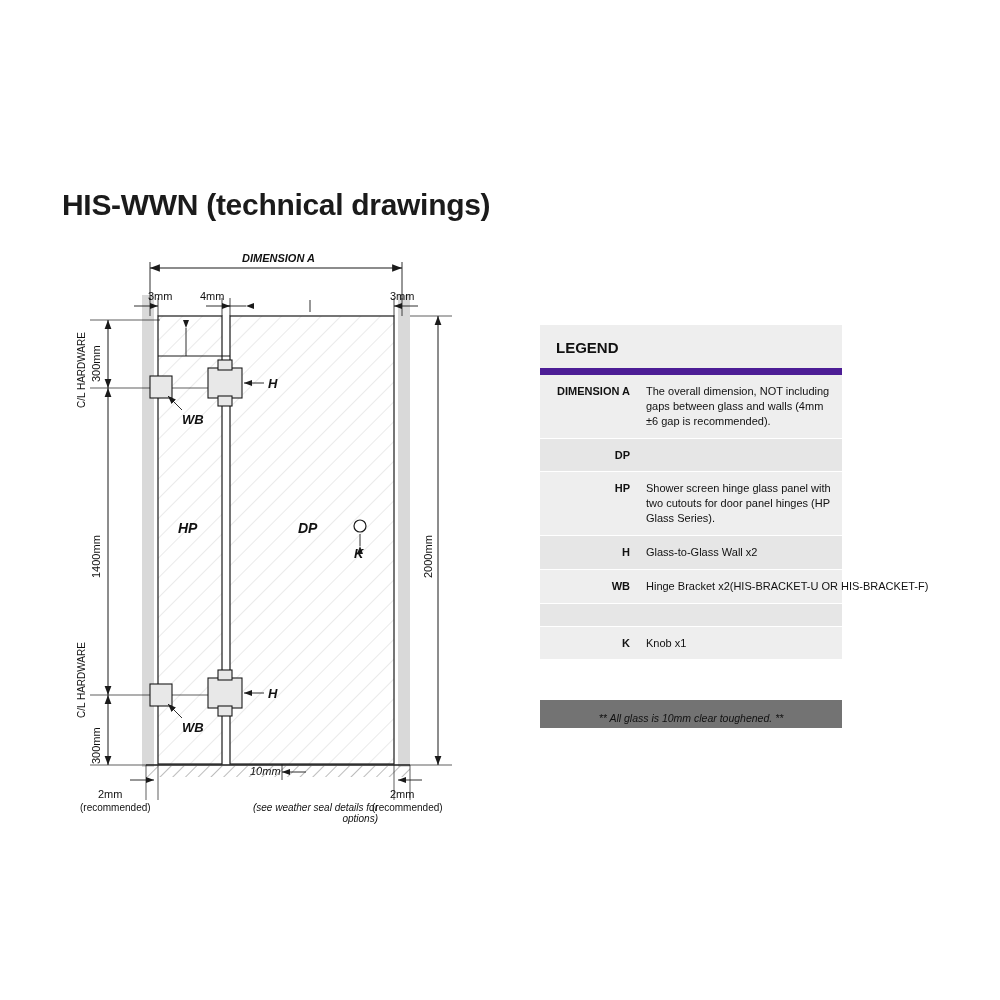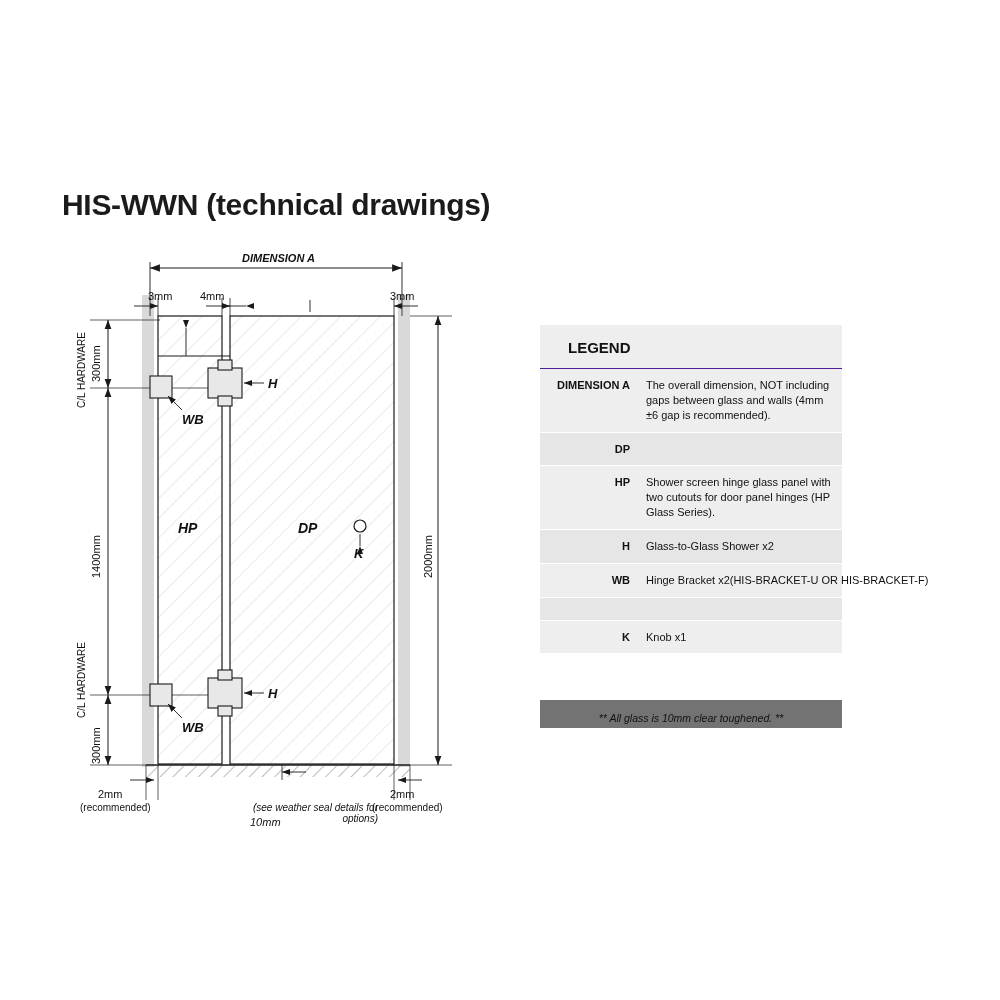--- a/index.html
+++ b/index.html
@@ -56,22 +56,22 @@
     left: 540px;
     top: 325px;
     width: 302px;
     background: #eeeeee;
     font-size: 11px;
     color: #111;
   }
   #legend .legend-title {
     font-size: 15px;
     font-weight: bold;
-    padding: 14px 16px 12px 28px;
-    border-bottom: 1px solid #4c1d95;
+    padding: 14px 16px 12px 16px;
+    border-bottom: 7px solid #4c1d95;
   }
   .legend-row {
     display: flex;
     border-bottom: 1px solid #ffffff;
     min-height: 26px;
   }
   .legend-row.alt { background: #e6e6e6; }
   .legend-key {
     width: 98px;
     flex: none;
@@ -231,21 +231,21 @@
   <div class="lbl italic bold" style="left:122px; top:480px; font-size:13px;">WB</div>
   <div class="lbl italic bold" style="left:294px; top:306px; font-size:13px;">K</div>
 
   
   <div class="lbl" style="left:38px; top:548px;">2mm</div>
   <div class="lbl small" style="left:20px; top:562px;">(recommended)</div>
 
   <div class="lbl" style="left:330px; top:548px;">2mm</div>
   <div class="lbl small" style="left:312px; top:562px;">(recommended)</div>
 
-  <div class="lbl italic" style="left:190px; top:576px;text-align:center;">10mm</div>
+  <div class="lbl italic" style="left:190px; top:525px;text-align:center;">10mm</div>
   <div class="lbl small italic" style="left:158px; top:562px; width:160px; white-space:normal; text-align:right;">(see weather seal details for options)</div>
 </div>
 
 <div id="legend">
   <div class="legend-title">LEGEND</div>
 
   <div class="legend-row">
     <div class="legend-key">DIMENSION A</div>
     <div class="legend-val">The overall dimension, NOT including gaps between glass and walls (4mm ±6 gap is recommended).</div>
   </div>
@@ -254,21 +254,21 @@
     <div class="legend-key">DP</div>
   </div>
 
   <div class="legend-row">
     <div class="legend-key">HP</div>
     <div class="legend-val">Shower screen hinge glass panel with two cutouts for door panel hinges (HP Glass Series).</div>
   </div>
 
   <div class="legend-row alt">
     <div class="legend-key">H</div>
-    <div class="legend-val">Glass-to-Glass Shower x2</div>
+    <div class="legend-val">Glass-to-Glass Wall x2</div>
   </div>
 
   <div class="legend-row">
     <div class="legend-key">WB</div>
     <div class="legend-val wide">Hinge Bracket x2(HIS-BRACKET-U OR HIS-BRACKET-F)</div>
   </div>
 
   <div class="legend-row alt empty">
     <div class="legend-key"></div>
     <div class="legend-val"></div>

